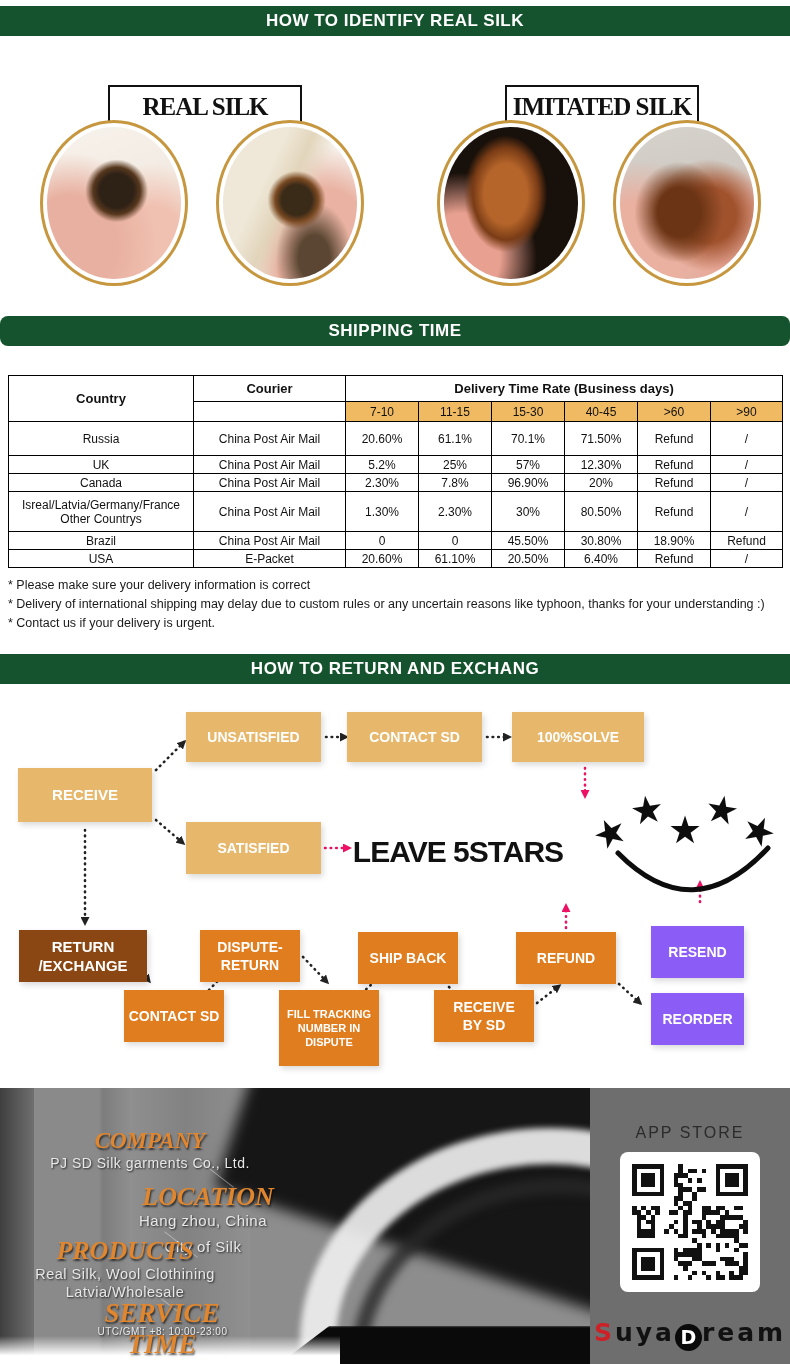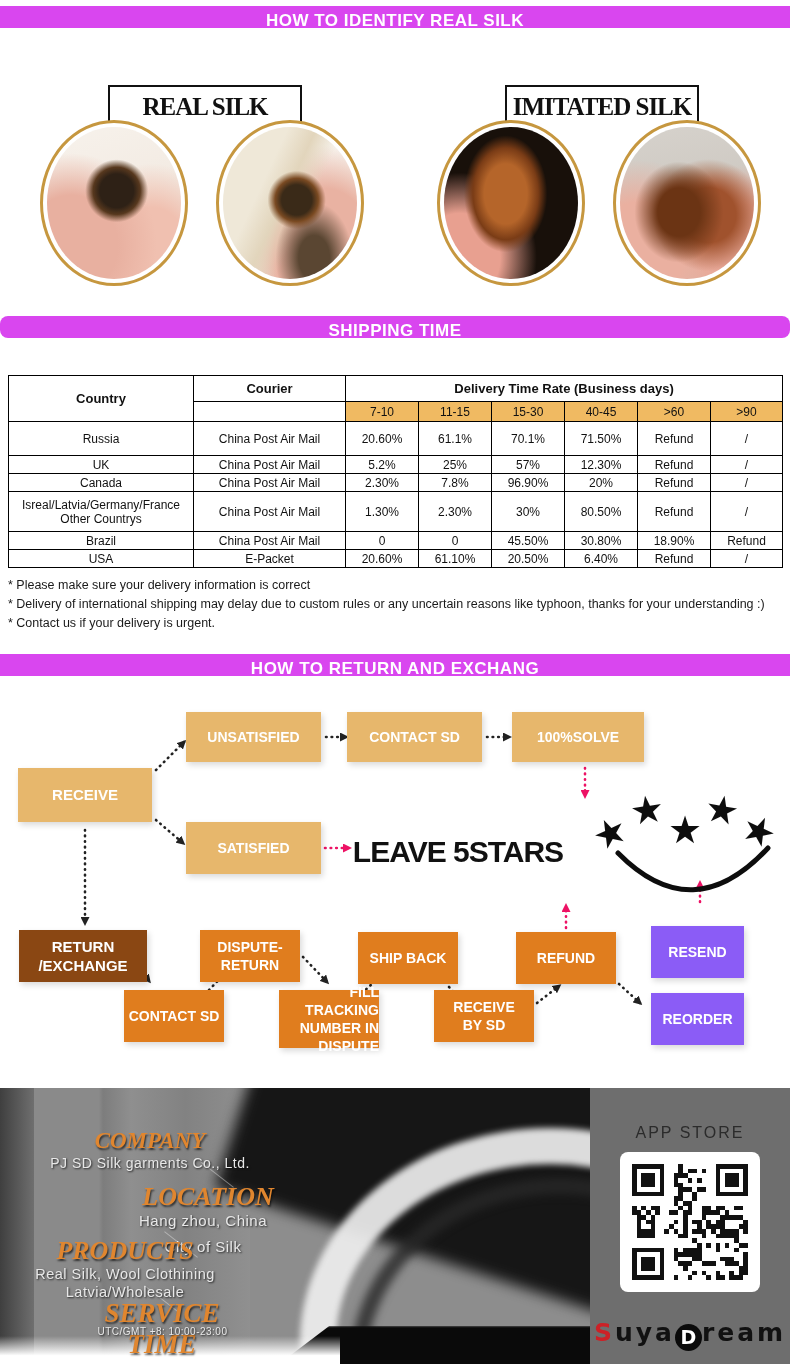--- a/index.html
+++ b/index.html
@@ -1,20 +1,20 @@
 <!DOCTYPE html>
 <html><head>
 <meta charset="utf-8">
 <style>
   html,body{margin:0;padding:0;background:#fff;}
   .page{position:relative;width:790px;height:1364px;margin:0 auto;background:#fff;
         font-family:"Liberation Sans",sans-serif;overflow:hidden;}
 
   
-  .bar{position:absolute;left:0;width:790px;height:22px;background:#d946ef;color:#fff;
+  .bar{position:absolute;left:0;width:790px;height:30px;background:#14532d;color:#fff;
        font-weight:bold;font-size:17px;line-height:30px;text-align:center;letter-spacing:.5px;}
   #bar-identify{top:6px;}
   #bar-shipping{top:316px;border-radius:8px;}
   #bar-returns{top:654px;}
 
   
   .silk-label{position:absolute;top:85px;width:190px;height:36px;border:2px solid #111;border-bottom:none;
               font-family:"Liberation Serif",serif;font-weight:bold;font-size:25px;letter-spacing:-1px;
               text-align:center;line-height:40px;color:#111;}
   #lbl-real{left:108px;}
@@ -71,21 +71,21 @@
   #fl-solve{left:512px;top:22px;width:132px;height:50px;}
   #fl-sat{left:186px;top:132px;width:135px;height:52px;}
   #fl-leave{left:350px;top:141px;width:216px;height:40px;color:#111;font-size:30px;font-weight:bold;
         letter-spacing:-1px;box-shadow:none;}
   #fl-return{left:19px;top:240px;width:128px;height:52px;font-size:15px;}
   #fl-dispute{left:200px;top:240px;width:100px;height:52px;}
   #fl-shipback{left:358px;top:242px;width:100px;height:52px;}
   #fl-refund{left:516px;top:242px;width:100px;height:52px;}
   #fl-resend{left:651px;top:215px;width:93px;height:52px;}
   #fl-contact2{left:124px;top:300px;width:100px;height:52px;}
-  #fl-fill{left:279px;top:300px;width:100px;height:58px;font-size:14px;line-height:1.3;text-align:right;}
+  #fl-fill{left:279px;top:300px;width:100px;height:76px;font-size:11px;line-height:1.3;}
   #fl-receivesd{left:434px;top:300px;width:100px;height:52px;}
   #fl-reorder{left:651px;top:282px;width:93px;height:52px;}
   .flow svg{position:absolute;left:0;top:0;}
   .dot-b{stroke:#222;stroke-width:2.6;stroke-dasharray:.6 5;stroke-linecap:round;fill:none;}
   .dot-p{stroke:#ed1164;stroke-width:2.6;stroke-dasharray:.6 5;stroke-linecap:round;fill:none;}
   .st{position:absolute;font-size:38px;line-height:1;color:#0d0d0d;}
   .st::before{content:"\2605";}
   #st1{left:593px;top:124px;transform:rotate(-25deg);}
   #st2{left:630px;top:101px;transform:rotate(-8deg);}
   #st3{left:668px;top:121px;}

